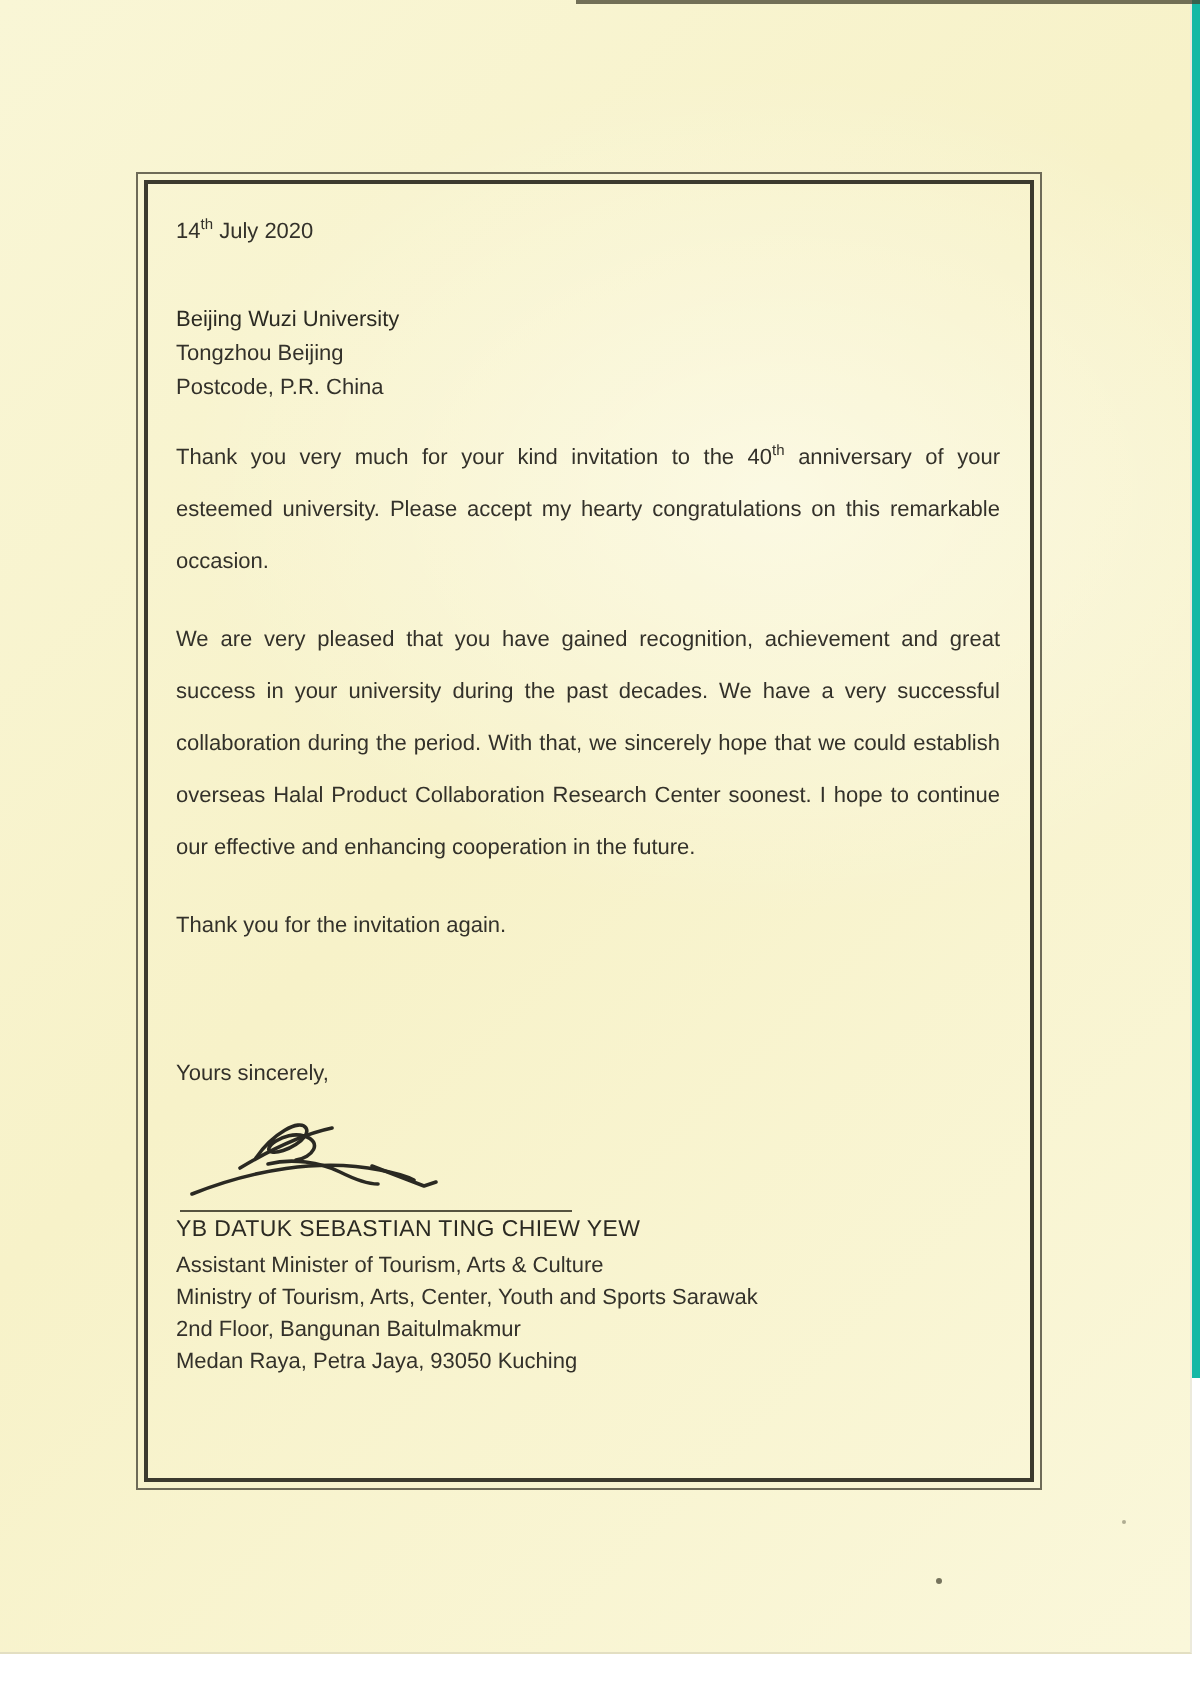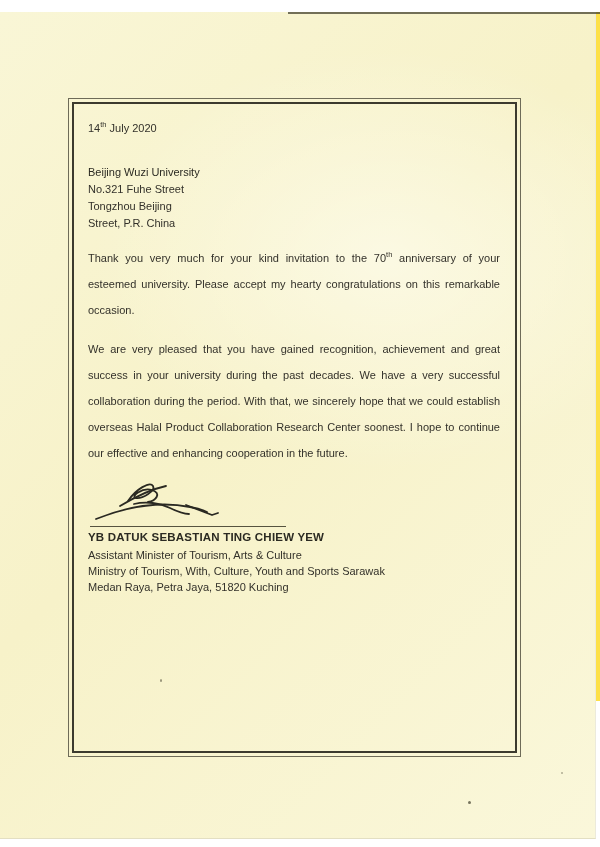--- a/index.html
+++ b/index.html
@@ -8,22 +8,21 @@
     width: 600px;
     height: 847px;
     background: #ffffff;
     font-family: "Liberation Sans", "DejaVu Sans", sans-serif;
     overflow: hidden;
   }
   .scan-stage {
     position: relative;
     width: 600px;
     height: 689px;
-    background: #fde047;
-    margin-top: 12px;
+    background: #14b8a6;
   }
   
   .paper {
     position: absolute;
     top: 0; left: 0;
     width: 595px;
     height: 826px;
     background:
       radial-gradient(ellipse 420px 300px at 65% 30%, rgba(255,255,248,0.55), rgba(255,255,248,0) 70%),
       linear-gradient(135deg, #f9f6d6 0%, #f7f2c9 45%, #faf7da 100%);
@@ -89,21 +88,21 @@
     height: 47px;
   }
   .sig-rule {
     width: 196px;
     height: 1px;
     background: #56533f;
     margin-top: -1px;
   }
   .signer-name {
     margin-top: 6px;
-    font-weight: 700;
+    font-weight: 400;
     font-size: 11.5px;
     color: #2b2a22;
     letter-spacing: 0.2px;
   }
   .signer-titles { margin-top: 3px; line-height: 16px; }
   .signer-titles .title-line { display: block; }
 </style>
 </head>
 <body>
 
@@ -116,49 +115,51 @@
   <div class="speck speck-c"></div>
 
   <div class="frame-outer">
     <div class="frame-inner">
       <div class="letter-content">
 
         <div class="date-line"><span>14</span><sup class="ord">th</sup><span> July 2020</span></div>
 
         <div class="address-block">
           <span class="addr-line bold">Beijing Wuzi University</span>
-          <span class="addr-line">No.321 Fuhe Street</span>
           <span class="addr-line">Tongzhou Beijing</span>
-          <span class="addr-line">Street, P.R. China</span>
+          <span class="addr-line">Postcode, P.R. China</span>
         </div>
 
 
-        <div class="para"><span>Thank you very much for your kind invitation to the 70</span><sup class="ord">th</sup><span> anniversary of your esteemed university. Please accept my hearty congratulations on this remarkable occasion.</span></div>
+        <div class="para"><span>Thank you very much for your kind invitation to the 40</span><sup class="ord">th</sup><span> anniversary of your esteemed university. Please accept my hearty congratulations on this remarkable occasion.</span></div>
 
         <div class="para">We are very pleased that you have gained recognition, achievement and great success in your university during the past decades. We have a very successful collaboration during the period. With that, we sincerely hope that we could establish overseas Halal Product Collaboration Research Center soonest. I hope to continue our effective and enhancing cooperation in the future.</div>
 
+        <div class="para short">Thank you for the invitation again.</div>
 
+        <div class="closing">Yours sincerely,</div>
 
         <div class="signature-wrap">
           <svg width="220" height="47" viewBox="0 0 220 47" xmlns="http://www.w3.org/2000/svg">
             <g fill="none" stroke="#2a2922" stroke-width="1.8" stroke-linecap="round" stroke-linejoin="round">
               <path d="M38 24 C 46 12, 60 4, 63 9 C 66 14, 52 22, 46 21 C 40 20, 52 10, 62 13 C 72 16, 66 24, 58 25"></path>
               <path d="M30 29 C 45 20, 62 12, 76 9"></path>
               <path d="M44 27 C 56 24, 70 26, 80 31 C 88 35, 94 37, 99 37"></path>
               <path d="M6 42 C 36 30, 70 24, 100 30 C 108 31.5, 113 33, 117 35"></path>
               <path d="M96 28 L 122 38 L 128 36"></path>
             </g>
           </svg>
           <div class="sig-rule"></div>
         </div>
 
         <div class="signer-name">YB DATUK SEBASTIAN TING CHIEW YEW</div>
 
         <div class="signer-titles">
           <span class="title-line">Assistant Minister of Tourism, Arts &amp; Culture</span>
-          <span class="title-line">Ministry of Tourism, With, Culture, Youth and Sports Sarawak</span>
-          <span class="title-line">Medan Raya, Petra Jaya, 51820 Kuching</span>
+          <span class="title-line">Ministry of Tourism, Arts, Center, Youth and Sports Sarawak</span>
+          <span class="title-line">2nd Floor, Bangunan Baitulmakmur</span>
+          <span class="title-line">Medan Raya, Petra Jaya, 93050 Kuching</span>
         </div>
 
       </div>
     </div>
   </div>
 </div>
 
 </body></html>

